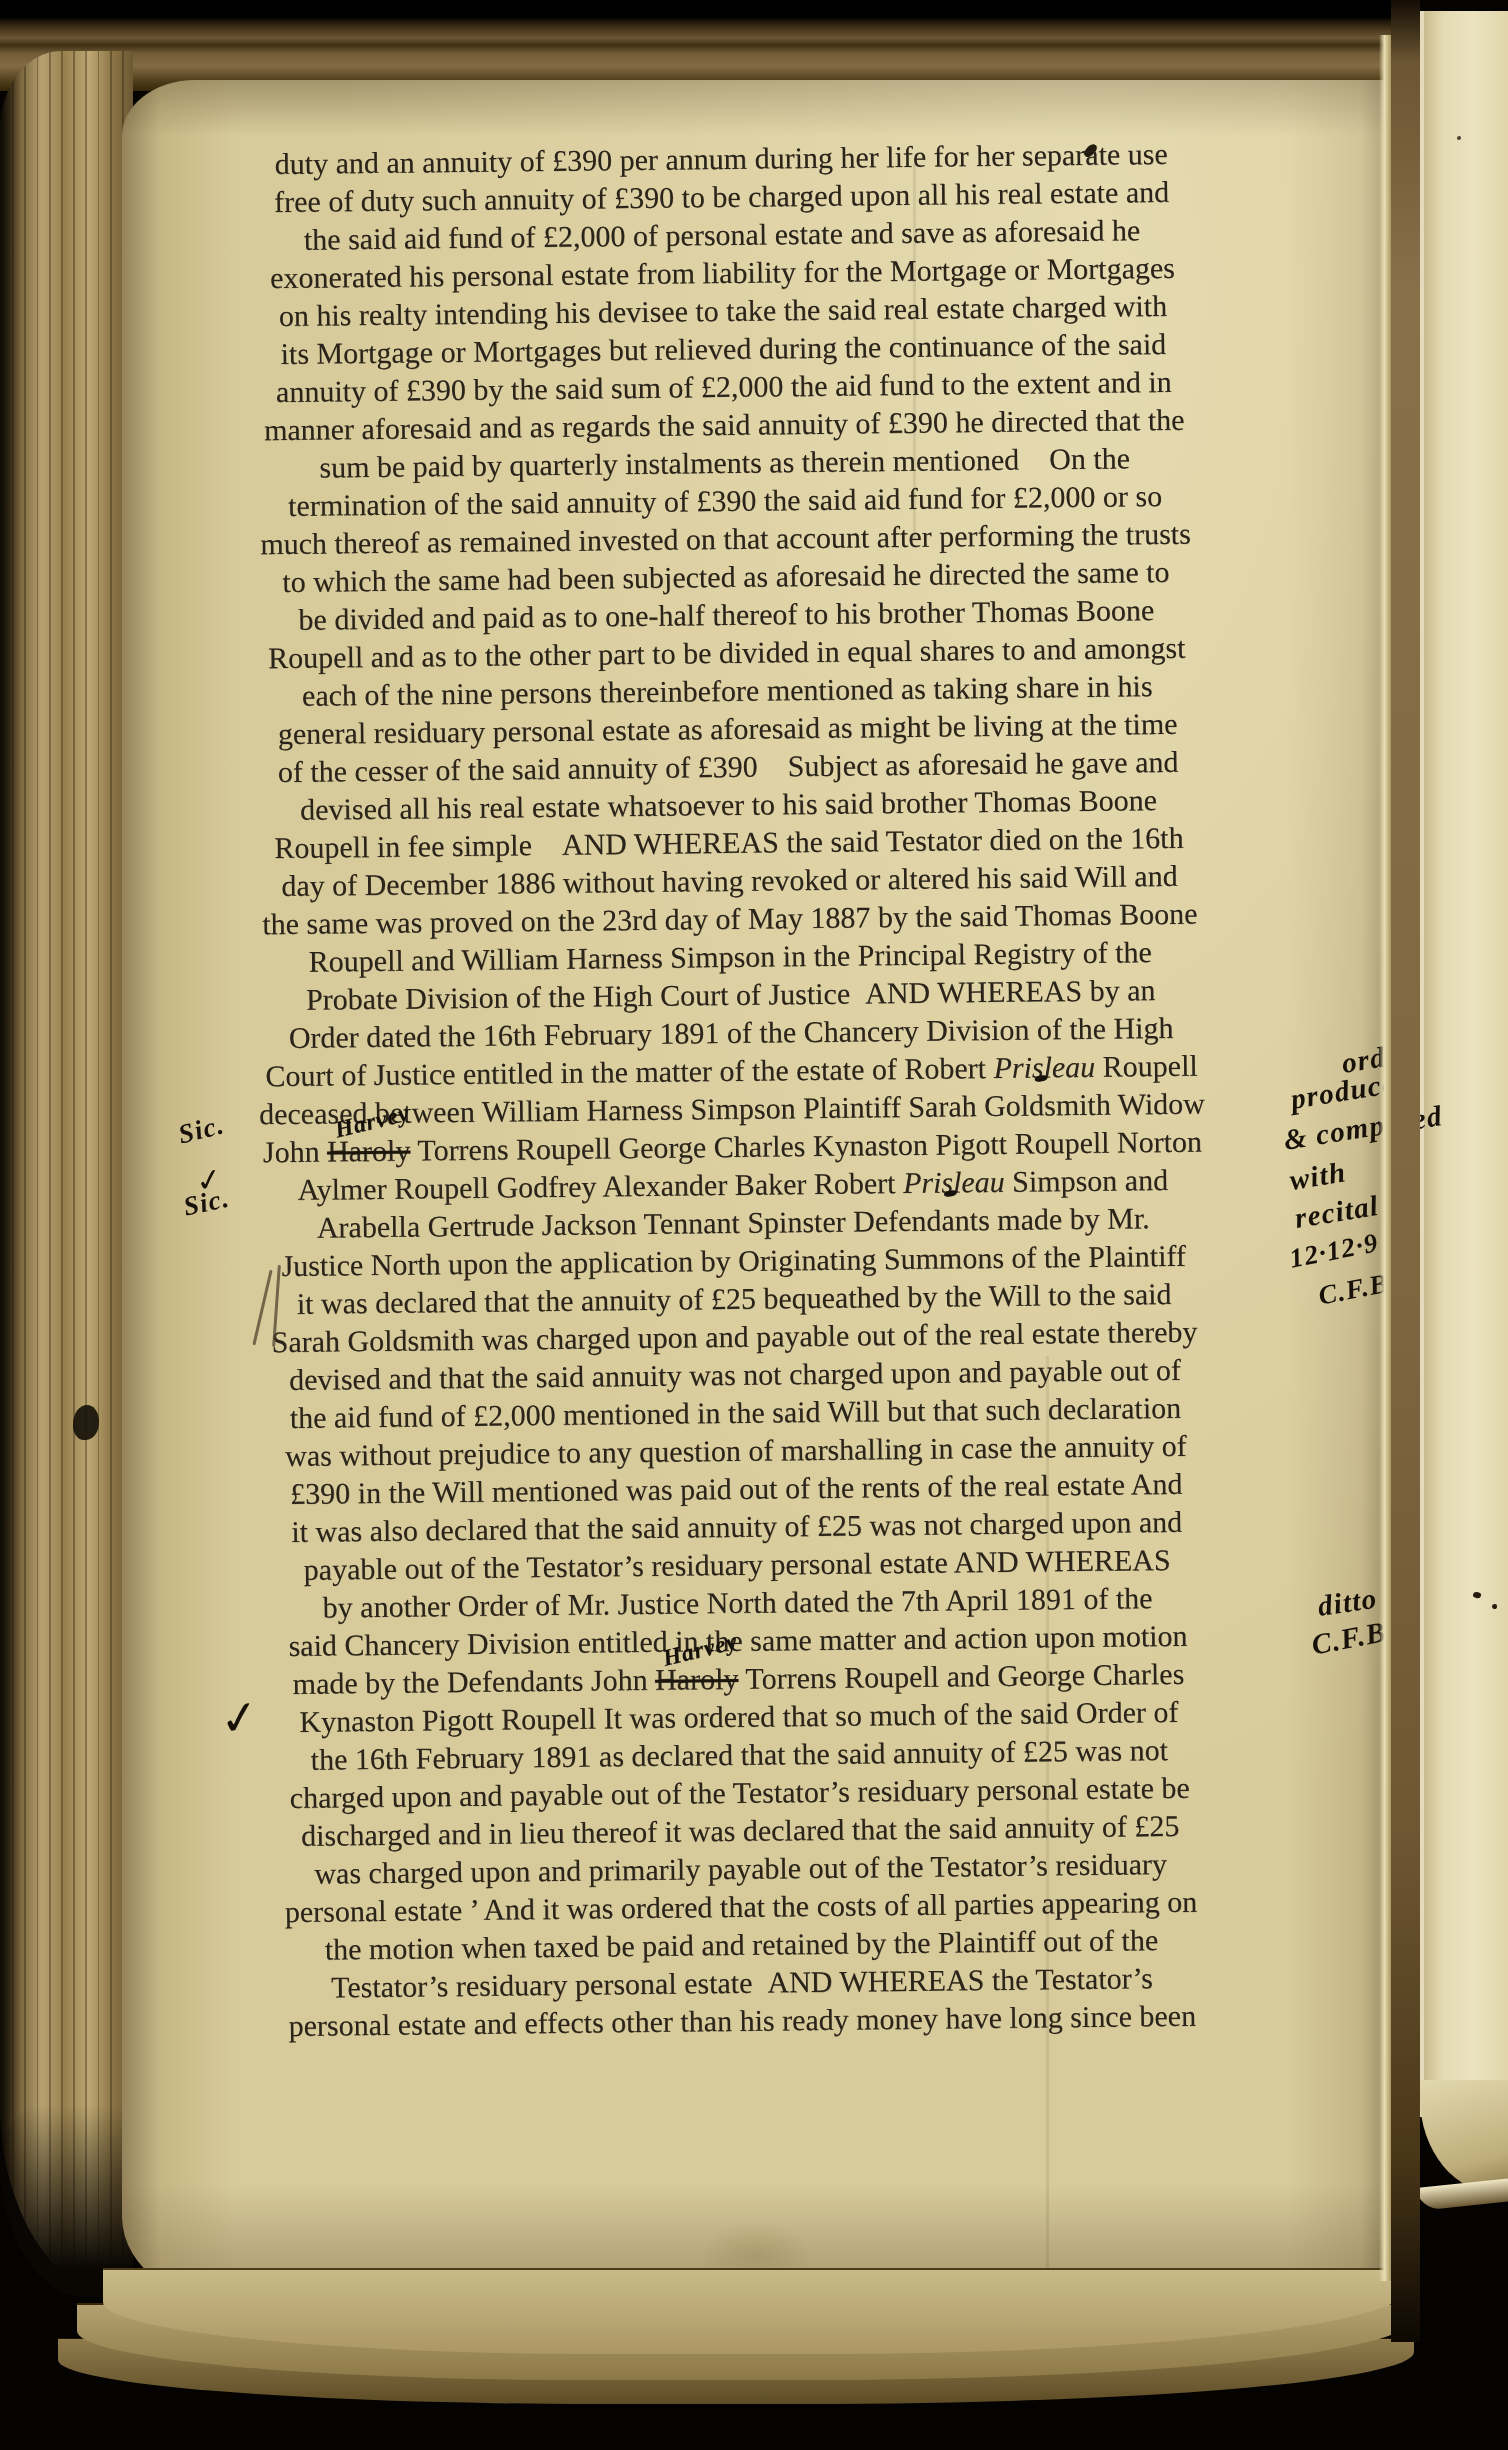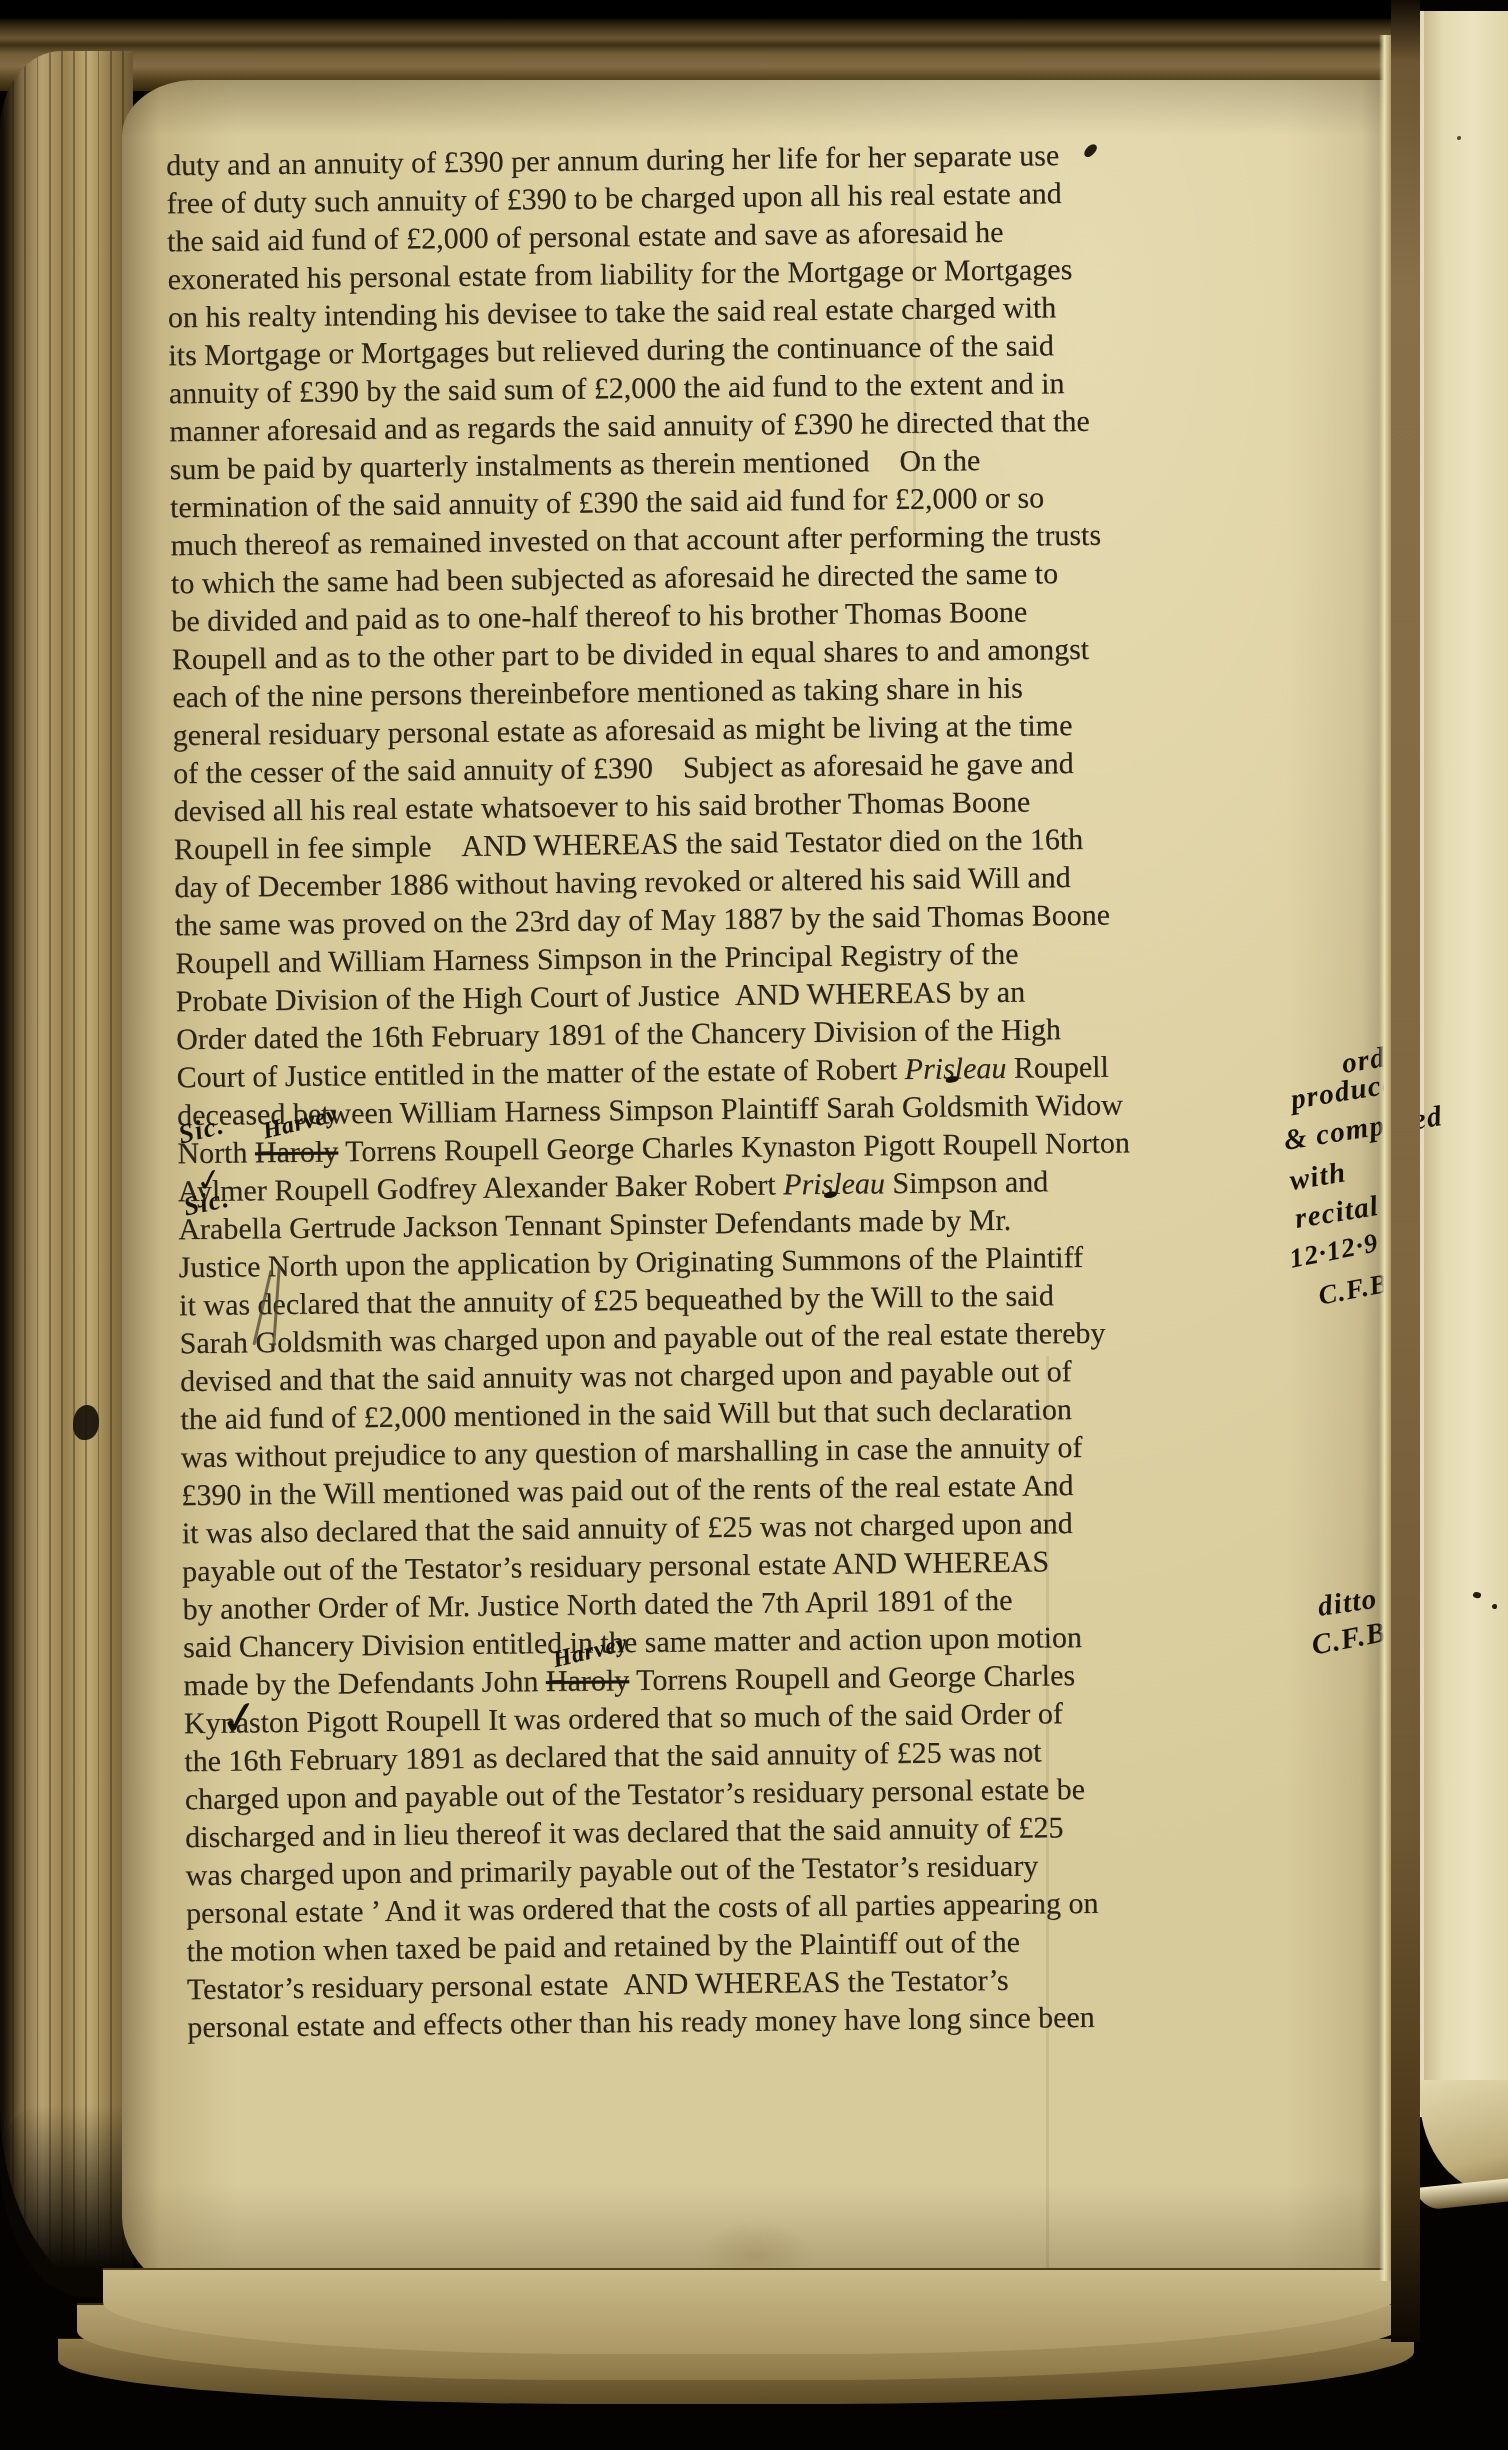--- a/index.html
+++ b/index.html
@@ -1,17 +1,17 @@
 <!DOCTYPE html>
 <html style="font-size:14px"><head>
 <meta charset="utf-8">
 <style>
   html,body{margin:0;padding:0;background:#050302;}
   .canvas{position:relative;width:1508px;height:2450px;overflow:hidden;background:#050302;
-          font-family:"Liberation Serif","DejaVu Serif",serif;}
+          font-family:"Liberation Serif","DejaVu Serif",serif;text-align:center;}
 
   
   .top-band{position:absolute;left:0;top:0;width:1398px;height:91px;
     background:linear-gradient(#000 0 17.5px,#1d1508 21px,#4a3a1e 30px,#6b5634 38px,#3e2f14 45px,
                #735d38 54px,#836c44 66px,#55431f 79px,#342708 91px);}
   .left-stack{position:absolute;left:0;top:51px;width:133px;height:2246px;
     background:linear-gradient(to right,#070503 0,#2e2412 8.7px,#7c6840 21px,#b7a171 42px,
                #97804e 65px,#bda873 89px,#8d7646 112px,#6b5733 133px);
     border-radius:61px 0 0 122px/79px 0 0 192px;}
   .left-stack:before{content:'';position:absolute;inset:0;
@@ -133,21 +133,21 @@
       <div class="line" style="word-spacing: 0px;"><span>of the cesser of the said annuity of £390  Subject as aforesaid he gave and</span></div>
       <div class="line" style="word-spacing: 0px;"><span>devised all his real estate whatsoever to his said brother Thomas Boone</span></div>
       <div class="line" style="word-spacing: 0px;"><span>Roupell in fee simple  AND WHEREAS the said Testator died on the 16th</span></div>
       <div class="line" style="word-spacing: 0px;"><span>day of December 1886 without having revoked or altered his said Will and</span></div>
       <div class="line" style="word-spacing: 0px;"><span>the same was proved on the 23rd day of May 1887 by the said Thomas Boone</span></div>
       <div class="line" style="word-spacing: 0px;"><span>Roupell and William Harness Simpson in the Principal Registry of the</span></div>
       <div class="line" style="word-spacing: 0px;"><span>Probate Division of the High Court of Justice AND WHEREAS by an</span></div>
       <div class="line" style="word-spacing: 0px;"><span>Order dated the 16th February 1891 of the Chancery Division of the High</span></div>
       <div class="line" style="word-spacing: 0px;"><span>Court of Justice entitled in the matter of the estate of Robert </span><span class="it marked">Prisleau</span><span> Roupell</span></div>
       <div class="line" style="word-spacing: 0px;"><span>deceased between William Harness Simpson Plaintiff Sarah Goldsmith Widow</span></div>
-      <div class="line" style="word-spacing: 0px;"><span>North </span><span class="hw-wrap"><span class="hw-above">Harvey</span><span class="strike">Haroly</span></span><span> Torrens Roupell George Charles Kynaston Pigott Roupell Norton</span></div>
+      <div class="line" style="word-spacing: 0px;"><span>John </span><span class="hw-wrap"><span class="hw-above">Harvey</span><span class="strike">Haroly</span></span><span> Torrens Roupell George Charles Kynaston Pigott Roupell Norton</span></div>
       <div class="line" style="word-spacing: 0px;"><span>Aylmer Roupell Godfrey Alexander Baker Robert </span><span class="it marked">Prisleau</span><span> Simpson and</span></div>
       <div class="line" style="word-spacing: 0px;"><span>Arabella Gertrude Jackson Tennant Spinster Defendants made by Mr.</span></div>
       <div class="line" style="word-spacing: 0px;"><span>Justice North upon the application by Originating Summons of the Plaintiff</span></div>
       <div class="line" style="word-spacing: 0px;"><span>it was declared that the annuity of £25 bequeathed by the Will to the said</span></div>
       <div class="line" style="word-spacing: 0px;"><span>Sarah Goldsmith was charged upon and payable out of the real estate thereby</span></div>
       <div class="line" style="word-spacing: 0px;"><span>devised and that the said annuity was not charged upon and payable out of</span></div>
       <div class="line" style="word-spacing: 0px;"><span>the aid fund of £2,000 mentioned in the said Will but that such declaration</span></div>
       <div class="line" style="word-spacing: 0px;"><span>was without prejudice to any question of marshalling in case the annuity of</span></div>
       <div class="line" style="word-spacing: 0px;"><span>£390 in the Will mentioned was paid out of the rents of the real estate And</span></div>
       <div class="line" style="word-spacing: 0px;"><span>it was also declared that the said annuity of £25 was not charged upon and</span></div>

